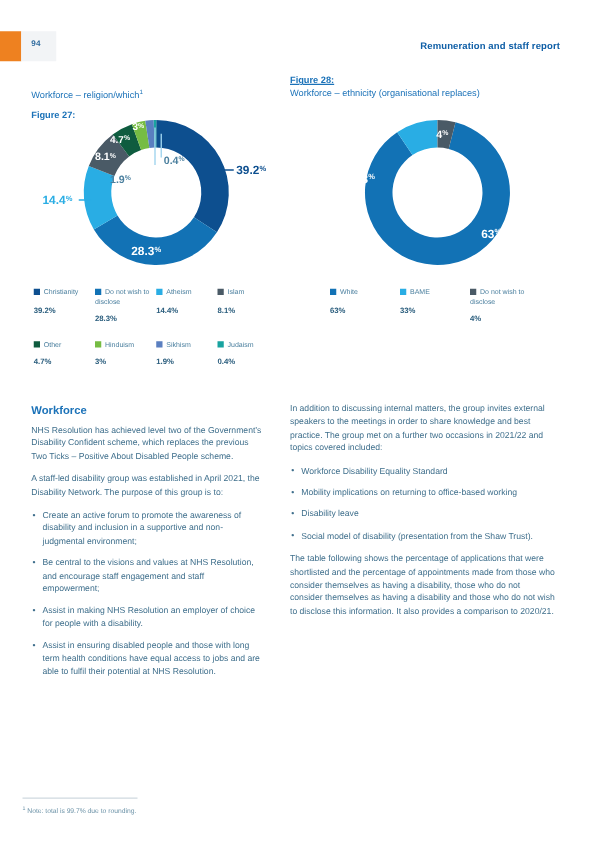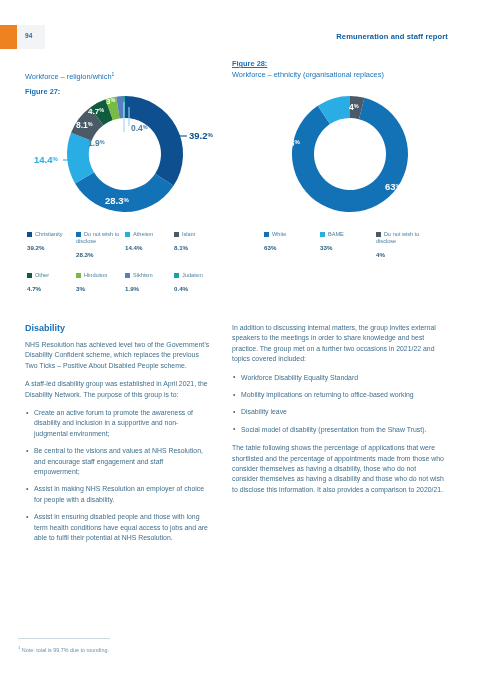--- a/index.html
+++ b/index.html
@@ -275,21 +275,21 @@
   <div class="legend-cell">
     <span class="legend-swatch" style="background:#29ade4"></span><span class="legend-label">BAME</span>
     <span class="legend-value">33%</span>
   </div>
   <div class="legend-cell">
     <span class="legend-swatch" style="background:#4a5a66"></span><span class="legend-label">Do not wish to disclose</span>
     <span class="legend-value">4%</span>
   </div>
 </div>
 
-<div class="sec-heading" style="left:25px; top:323px;">Disability</div>
+<div class="sec-heading" style="left:25px; top:323px;">Workforce</div>
 
 <div class="col" style="left:25px; top:340px; width:185px;">
   <p>NHS Resolution has achieved level two of the Government’s Disability Confident scheme, which replaces the previous Two Ticks – Positive About Disabled People scheme.</p>
   <p>A staff-led disability group was established in April 2021, the Disability Network. The purpose of this group is to:</p>
   <ul>
     <li>Create an active forum to promote the awareness of disability and inclusion in a supportive and non-judgmental environment;</li>
     <li>Be central to the visions and values at NHS Resolution, and encourage staff engagement and staff empowerment;</li>
     <li>Assist in making NHS Resolution an employer of choice for people with a disability.</li>
     <li>Assist in ensuring disabled people and those with long term health conditions have equal access to jobs and are able to fulfil their potential at NHS Resolution.</li>
   </ul>

